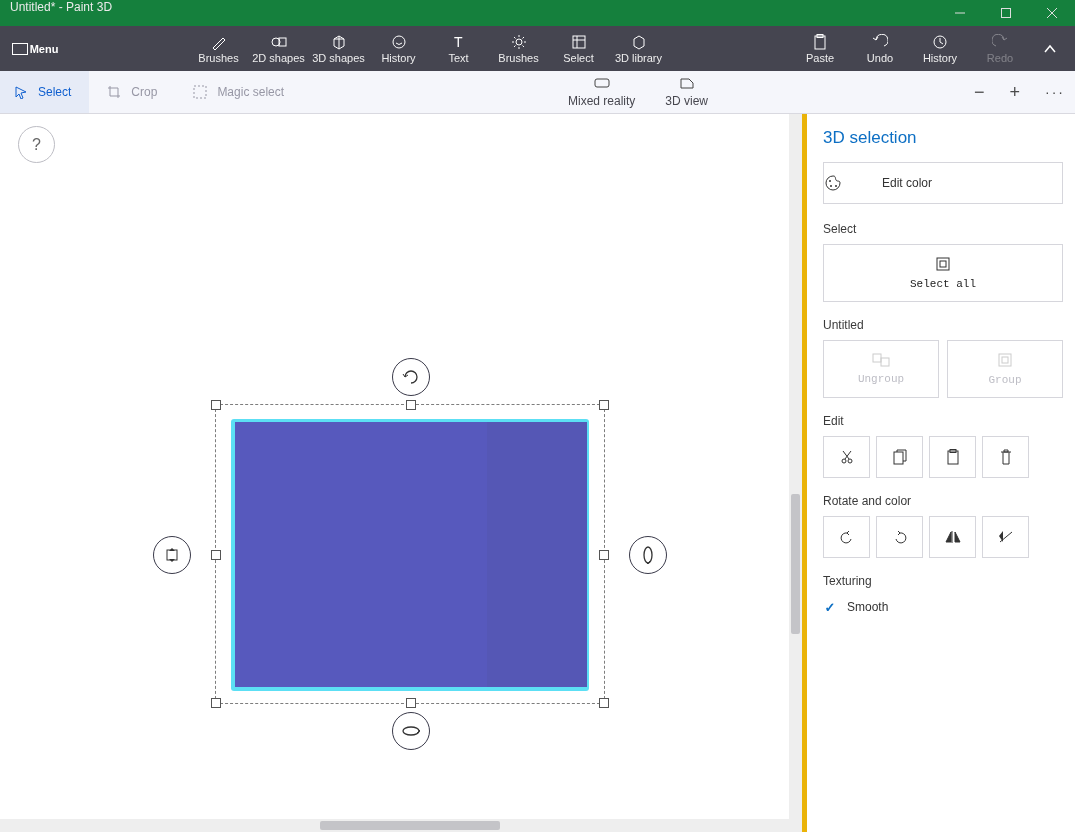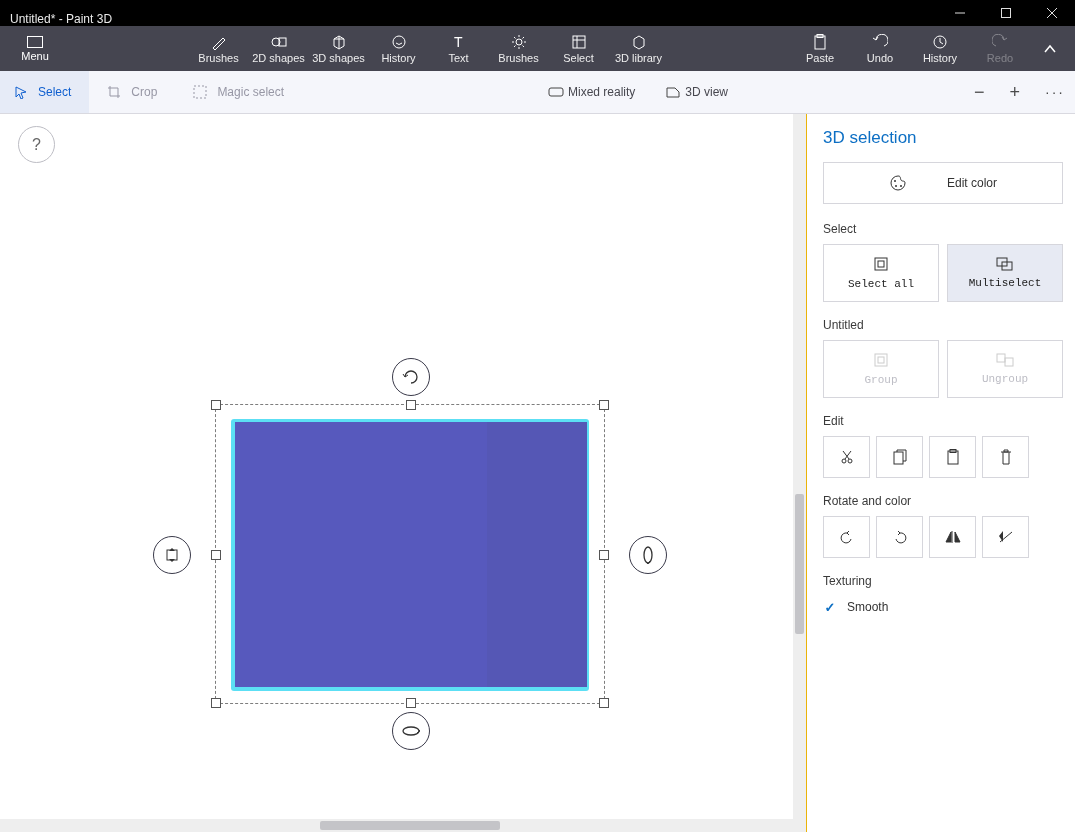--- a/index.html
+++ b/index.html
@@ -1,63 +1,63 @@
 <!DOCTYPE html>
 <html><head>
 <meta charset="utf-8">
 <style>
   html, body { margin: 0; padding: 0; font-family: "Segoe UI", Tahoma, sans-serif; font-size: 12px; color: #333; background: #fff; }
   body { width: 1075px; height: 832px; overflow: hidden; display: flex; flex-direction: column; }
 
   
-  .title-bar { background: #000000; height: 26px; display: flex; align-items: flex-end; color: #eaeaea; padding-left: 10px; }
+  .title-bar { background: #15803d; height: 26px; display: flex; align-items: flex-start; color: #eaeaea; padding-left: 10px; }
   .title-bar .title { flex: 1; font-size: 12px; }
   .title-bar .win-btn { width: 46px; height: 26px; display: flex; align-items: center; justify-content: center; color: #ddd; }
   .title-bar .win-btn svg { stroke: #ddd; }
 
   
   .ribbon { background: #454550; height: 45px; display: flex; align-items: center; color: #fff; position: relative; }
-  .menu-btn { width: 70px; height: 45px; display: flex; flex-direction: column; align-items: center; justify-content: center; gap: 2px; }
+  .menu-btn { width: 70px; height: 45px; display: flex; flex-direction: row; align-items: center; justify-content: center; gap: 2px; font-weight: bold; }
   .menu-btn .lbl { font-size: 11px; color: #fff; }
   .ribbon-tools { margin-left: 120px; display: flex; gap: 3px; }
   .ribbon-tool { width: 57px; display: flex; flex-direction: column; align-items: center; gap: 2px; }
   .ribbon-tool .lbl { font-size: 11px; color: #eee; }
   .ribbon-right { position: absolute; right: 10px; display: flex; gap: 10px; align-items: center; }
   .ribbon-right .ribbon-tool { width: 50px; }
   .ribbon-right .chevron { width: 30px; display:flex; align-items:center; justify-content:center; }
 
   
   .subbar { height: 42px; background: #f5f6fb; border-bottom: 1px solid #d9d9e0; display: flex; align-items: center; }
   .subbar .sel-btn { height: 42px; background: #e6ebf7; display: flex; align-items: center; padding: 0 18px 0 14px; gap: 10px; color: #0f5fcf; }
   .subbar .item { display: flex; align-items: center; gap: 10px; padding: 0 18px; color: #9797a5; }
   .subbar .center { flex:1; display:flex; justify-content:center; gap:30px; }
-  .subbar .center .c-item { display:flex; align-items:center; gap:4px; color:#47474f; }
+  .subbar .center .c-item { display:flex; align-items:center; gap:4px; color:#47474f;flex-direction:column; }
   .subbar .zoom { display:flex; gap:25px; padding-right: 10px; align-items:center; color:#4a4a4a; }
   .subbar .zoom .zb { font-size:18px; }
 
   
   .main { flex:1; display:flex; position: relative; background:#fff; }
   .canvas-area { flex:1; position:relative; background:#fff; overflow:hidden; border-right: 0; }
   .scroll-track { position:absolute; top:0; bottom:0; right:0; width:13px; background:#eee; }
   .scroll-track.vert .thumb { position:absolute; top:380px; left:2px; width:9px; height:140px; background:#c4c4c8; border-radius:2px; }
   .help-bubble { position:absolute; left:18px; top:12px; width:35px; height:35px; border-radius:50%; border:1px solid #bdbdc4; display:flex; align-items:center; justify-content:center; color:#666; font-size:16px; background:#fff; }
 
   
   .sel-wrap { position:absolute; left:215px; top:290px; width:390px; height:300px; }
   .sel-box { position:absolute; left:0; top:0; right:0; bottom:0; border:1px dashed #7d7d7d; }
   .cube-highlight { position:absolute; left:16px; top:15px; width:358px; height:272px; background:#5cdff4; border-radius:3px; }
   .cube-face1 { position:absolute; left:20px; top:18px; width:252px; height:265px; background:#5759bd; }
   .cube-face2 { position:absolute; left:272px; top:18px; width:100px; height:265px; background:#5557b5; }
   .handle { position:absolute; width:8px; height:8px; background:#fff; border:1px solid #555; }
   .rot-handle { position:absolute; width:36px; height:36px; border-radius:50%; background:#fff; border:1.5px solid #3a3a4a; display:flex;align-items:center;justify-content:center; }
 
   
-  .panel { width: 240px; background:#fff; border-left:1px solid #eab308; padding: 14px 12px 8px 16px; overflow-y:auto; }
+  .panel { width: 240px; background:#fff; border-left:5px solid #eab308; padding: 14px 12px 8px 16px; overflow-y:auto; }
   .panel-title { color:#0d6fc4; font-size:17px; margin-bottom:14px; }
-  .big-btn { border:1px solid #d6d6dc; height:40px; display:flex; align-items:center; justify-content:center; gap:40px; margin-bottom:18px; color:#333; }
+  .big-btn { border:1px solid #d6d6dc; height:40px; display:flex; align-items:center; gap:40px; margin-bottom:18px; color:#333; }
   .sec-label { font-size:12px; color:#3a3a3a; margin: 6px 0 8px 0; }
   .row2 { display:flex; gap:8px; margin-bottom:16px;font-family:Liberation Mono, monospace; }
   .tile { flex:1; border:1px solid #d6d6dc; height:56px; display:flex; flex-direction:column; align-items:center; justify-content:center; gap:6px; font-size:11px; color:#222; }
   .tile.disabled { color:#bdbdc5; }
   .tile.selected { background:#e7eaf3; }
   .row4 { display:flex; gap:6px; margin-bottom:16px; }
   .sq { width:45px; height:40px; border:1px solid #d6d6dc; display:flex; align-items:center; justify-content:center; color:#333; }
   .check-row { display:flex; align-items:center; gap:10px; padding:4px 0; }
   .check-row .chk { width:14px; height:14px; display:flex; align-items:center; justify-content:center; color:#0d6fc4; font-weight:bold; font-size:13px; }
 
@@ -307,45 +307,38 @@
 
     <div class="sec-label">Select</div>
     <div class="row2">
       <div class="tile">
         <svg width="16" height="16">
             <rect x="2" y="2" width="12" height="12" fill="none" stroke="#333"></rect>
             <rect x="5" y="5" width="6" height="6" fill="none" stroke="#333"></rect>
           </svg>
         <span>Select all</span>
       </div>
-      <div class="tile selected">
-        <svg width="18" height="14">
-            <rect x="1" y="1" width="10" height="8" fill="none" stroke="#333"></rect>
-            <rect x="6" y="5" width="10" height="8" fill="none" stroke="#333"></rect>
-          </svg>
-        <span>Multiselect</span>
-      </div>
     </div>
 
     <div class="sec-label">Untitled</div>
     <div class="row2">
+      <div class="tile disabled">
+        <svg width="18" height="14">
+            <rect x="1" y="1" width="8" height="8" fill="none" stroke="#ccc"></rect>
+            <rect x="9" y="5" width="8" height="8" fill="none" stroke="#ccc"></rect>
+          </svg>
+        <span>Ungroup</span>
+      </div>
       <div class="tile disabled">
         <svg width="16" height="16">
             <rect x="2" y="2" width="12" height="12" fill="none" stroke="#ccc"></rect>
             <rect x="5" y="5" width="6" height="6" fill="none" stroke="#ccc"></rect>
           </svg>
         <span>Group</span>
       </div>
-      <div class="tile disabled">
-        <svg width="18" height="14">
-            <rect x="1" y="1" width="8" height="8" fill="none" stroke="#ccc"></rect>
-            <rect x="9" y="5" width="8" height="8" fill="none" stroke="#ccc"></rect>
-          </svg>
-        <span>Ungroup</span>
-      </div>
     </div>
 
     <div class="sec-label">Edit</div>
     <div class="row4">
       <div class="sq">
           <svg width="14" height="16">
             <circle cx="4" cy="12" r="2" fill="none" stroke="#333"></circle>
             <circle cx="10" cy="12" r="2" fill="none" stroke="#333"></circle>
             <path d="M5 10 L11 2 M9 10 L3 2" stroke="#333"></path>
           </svg>

